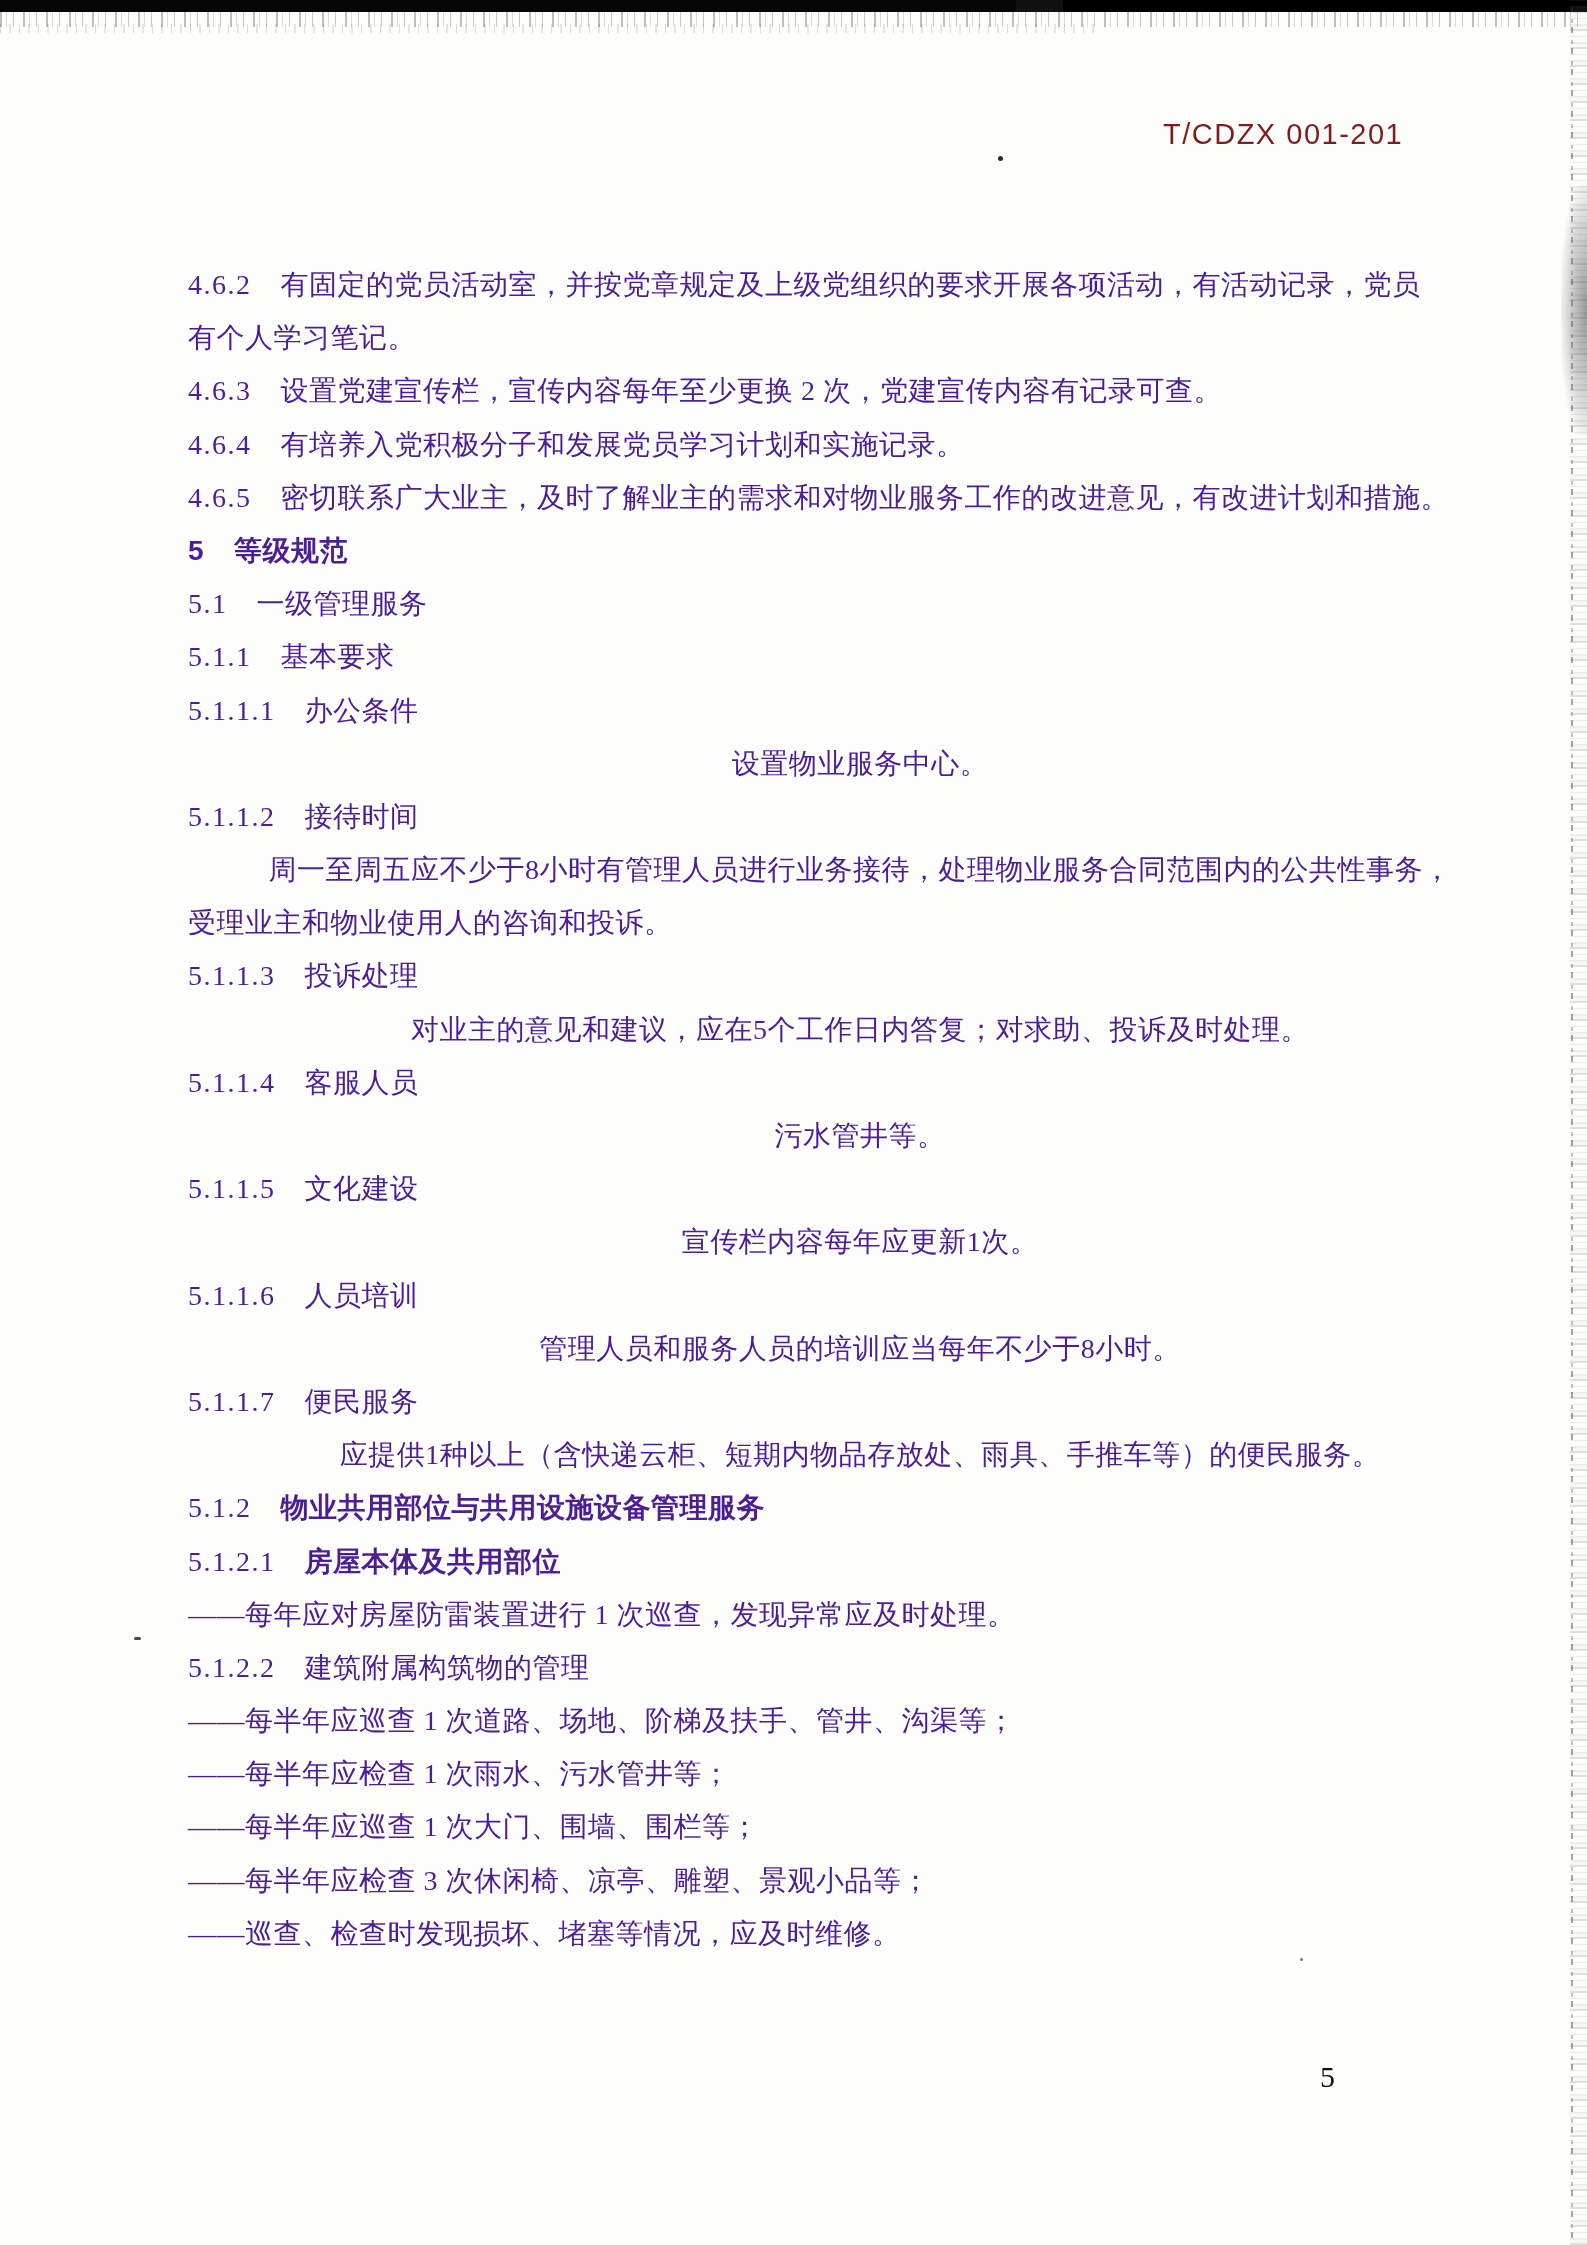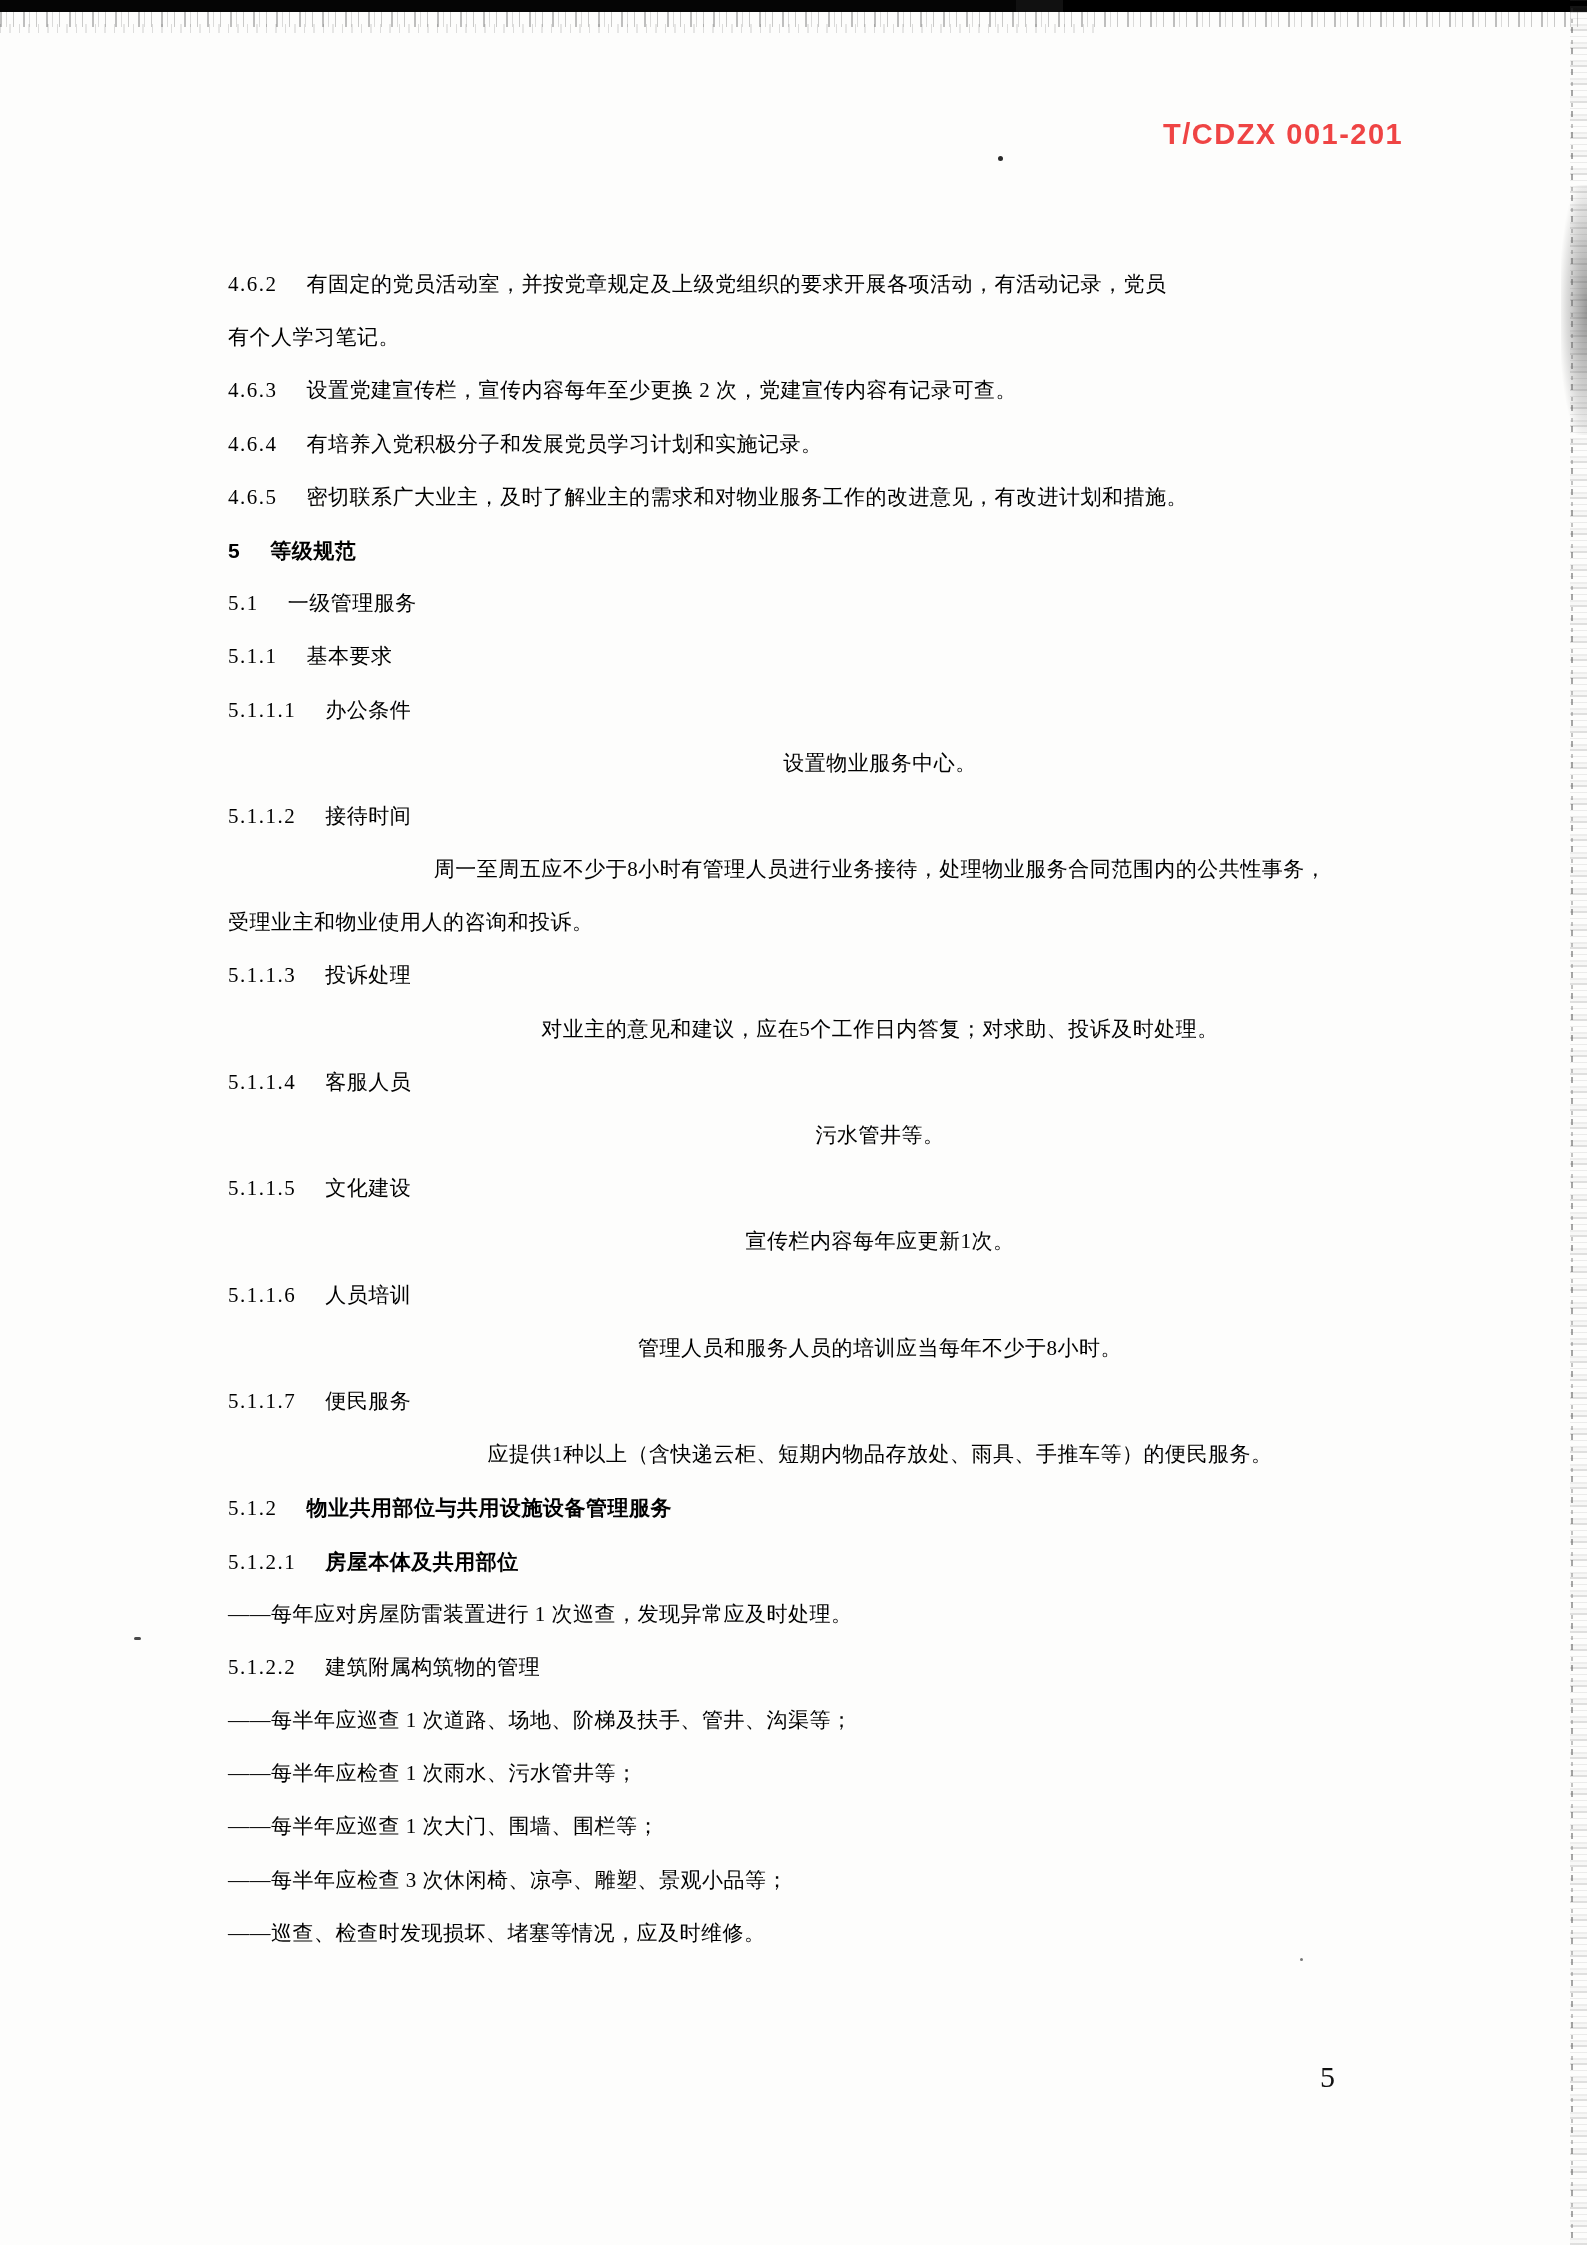--- a/index.html
+++ b/index.html
@@ -50,35 +50,35 @@
     position:absolute;right:0;top:185px;width:26px;height:250px;
     background:radial-gradient(ellipse at 100% 50%, rgba(70,70,70,.55), rgba(120,120,120,.25) 55%, transparent 78%);
   }
   .speck-a{position:absolute;left:998px;top:156px;width:5px;height:5px;background:#2a2a2a;border-radius:50%;}
   .speck-b{position:absolute;left:134px;top:1637px;width:7px;height:3px;background:#4a4a4a;border-radius:2px;}
   .speck-c{position:absolute;left:1300px;top:1958px;width:3px;height:3px;background:#777;border-radius:50%;}
   
   .doc-header{
     position:absolute;left:1163px;top:118px;
     font-family:"Liberation Sans","DejaVu Sans",sans-serif;
-    font-size:29px;letter-spacing:1.5px;font-weight:700;color:#ef4444;
+    font-size:29px;letter-spacing:1.5px;font-weight:400;color:#7f1d1d;
     white-space:nowrap;
   }
   .page-number{
     position:absolute;left:1320px;top:2060px;
     font-size:30px;color:#111;
   }
   
   .doc-body{
     position:absolute;left:188px;top:258px;width:1290px;
   }
   .line{
     height:53.2px;line-height:53.2px;
-    font-size:21px;letter-spacing:.5px;
-    white-space:nowrap;color:#000000;margin-left:40px;
+    font-size:28px;letter-spacing:.5px;
+    white-space:nowrap;color:#4c1d95;
   }
   .line .num{display:inline-block;margin-right:29px;letter-spacing:1.5px;}
   .indent{padding-left:54px;text-align:center;}
   .h1 .num,.h1 .ti{
     font-weight:700;
     font-family:"Liberation Sans","DejaVu Sans",sans-serif;
   }
   .h2 .num{font-weight:400;}
   .h3 .ti{
     font-weight:700;

